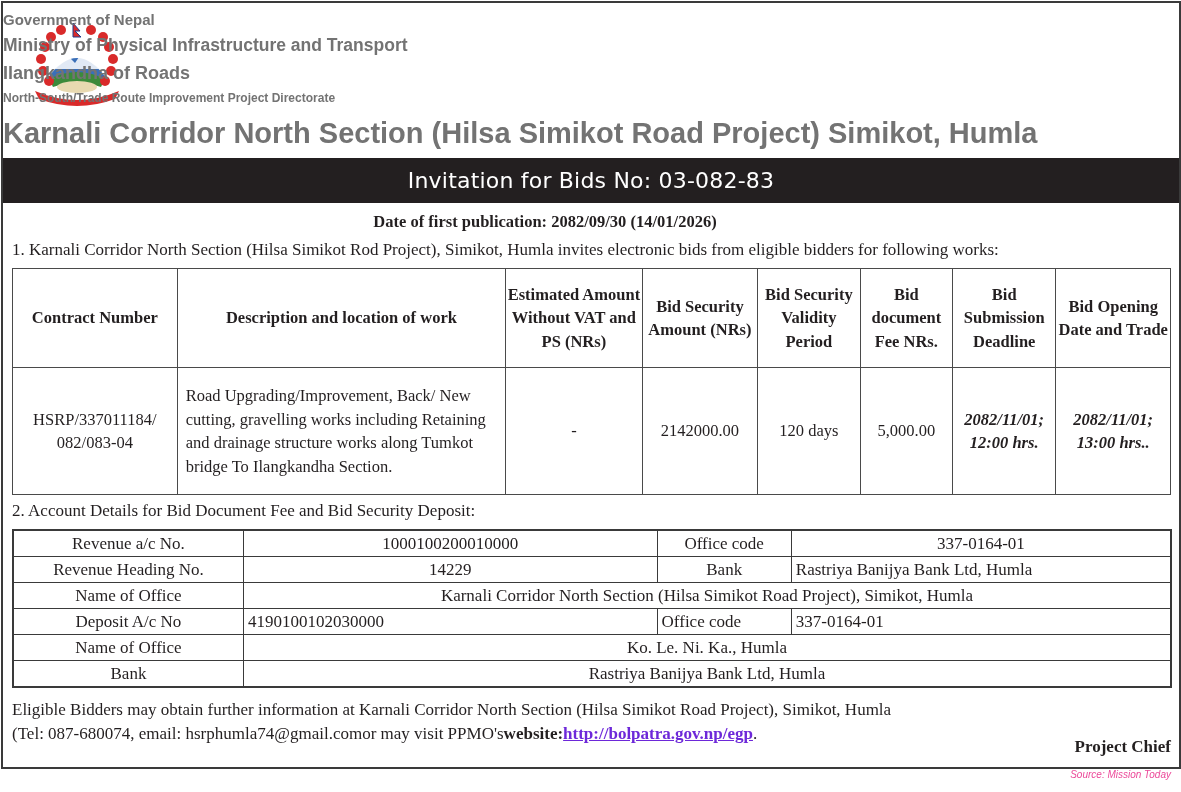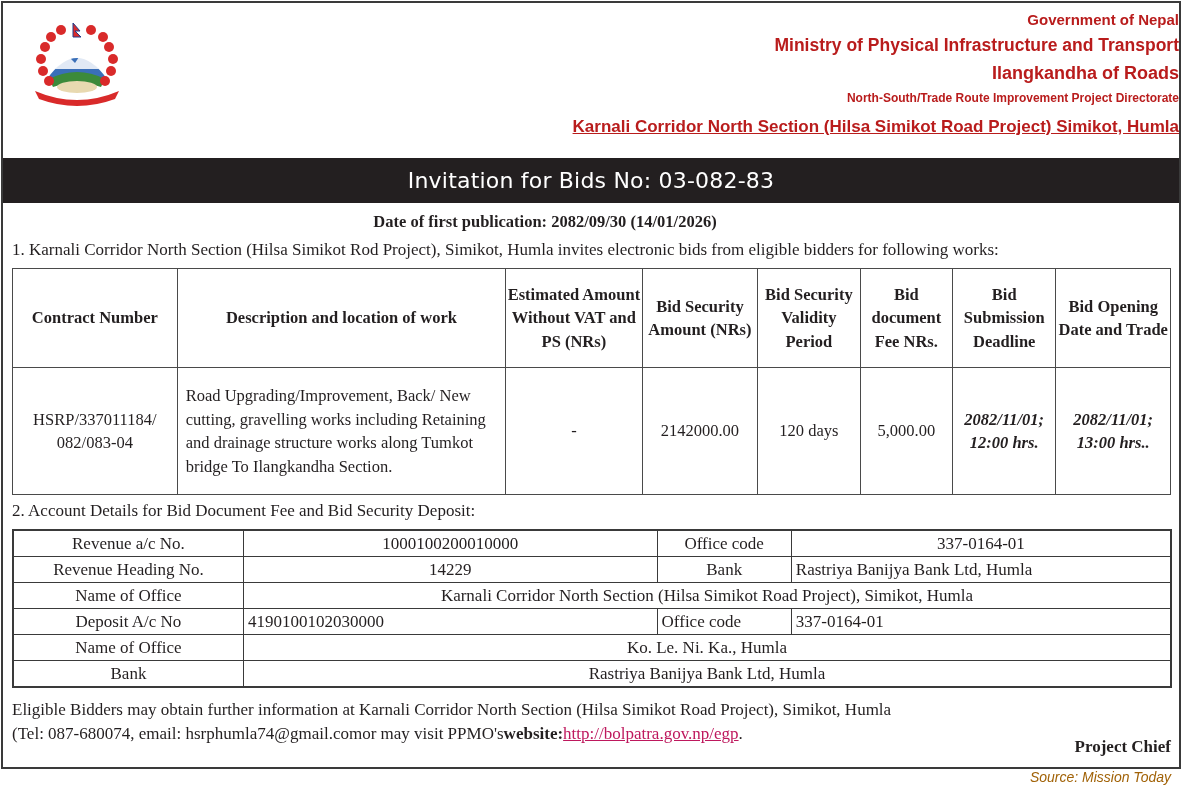--- a/index.html
+++ b/index.html
@@ -1,44 +1,44 @@
 <!DOCTYPE html>
 <html><head>
 <meta charset="utf-8">
 <style>
   html, body { margin: 0; padding: 0; background: #ffffff; }
   body { width: 1181px; height: 792px; position: relative; overflow: hidden; font-family: "Liberation Serif", serif; color: #231f20; }
   .frame { position: absolute; left: 1px; top: 1px; width: 1176px; height: 764px; border: 2px solid #3a3a3a; background: #fff; }
   .emblem { position: absolute; left: 22px; top: 14px; width: 104px; height: 90px; }
-  .hdr { position: absolute; left: 0; width: 1176px; text-align: right; font-family: "Liberation Sans", sans-serif; font-weight: bold; color: #b91c1c; white-space: nowrap; }
+  .hdr { position: absolute; left: 0; width: 1176px; text-align: left; font-family: "Liberation Sans", sans-serif; font-weight: bold; color: #737373; white-space: nowrap; }
   .h1 { top: 8px; font-size: 15px; }
   .h2 { top: 32px; font-size: 17.5px; }
   .h3 { top: 60px; font-size: 18px; }
   .h4 { top: 88px; font-size: 12px; }
-  .h5 { top: 114px; font-size: 17px; text-decoration: underline; }
+  .h5 { top: 114px; font-size: 29px; }
   .banner { position: absolute; left: 0; top: 155px; width: 1176px; height: 45px; background: #231f20; color: #ffffff; text-align: center; font-family: "DejaVu Sans", sans-serif; font-weight: normal; font-size: 22px; line-height: 45px; letter-spacing: 0.2px; }
   .pubdate { position: absolute; left: 0; top: 209px; width: 1084px; text-align: center; font-weight: bold; font-size: 16.5px; }
   .para1 { position: absolute; left: 9px; top: 237px; font-size: 17px; white-space: nowrap; }
   table { border-collapse: collapse; position: absolute; }
   td, th { border: 1px solid #4a4a4a; padding: 0; }
   .t1 { left: 9px; top: 265px; width: 1159px; }
   .t1 th { font-weight: bold; font-size: 16.5px; line-height: 23.5px; text-align: center; height: 98px; }
   .t1 td { font-size: 16.5px; line-height: 23.5px; text-align: center; height: 126px; }
   .t1 td.desc { text-align: left; padding-left: 8px; }
   .t1 td.it { font-style: italic; font-weight: bold; }
   .para2 { position: absolute; left: 9px; top: 498px; font-size: 17px; white-space: nowrap; }
   .t2 { left: 9px; top: 526px; width: 1160px; border: 2px solid #3a3a3a; }
   .t2 td { font-size: 17px; height: 25px; line-height: 25px; text-align: center; border-color: #3a3a3a; }
   .t2 td.l { text-align: left; padding-left: 4px; }
   .foot1 { position: absolute; left: 9px; top: 697px; font-size: 17px; white-space: nowrap; }
   .foot2 { position: absolute; left: 9px; top: 721px; font-size: 17px; white-space: nowrap; }
   .foot2 .web { font-weight: bold; }
-  .foot2 a { font-weight: normal; color: #be185d; text-decoration: underline; margin-top: 48px; }
+  .foot2 a { font-weight: bold; color: #6d28d9; text-decoration: underline; margin-top: 48px; }
   .chief { position: absolute; right: 8px; top: 734px; font-weight: bold; font-size: 17px; }
-  .source { position: absolute; right: 10px; top: 769px; font-family: "Liberation Sans", sans-serif; font-style: italic; font-size: 14px; color: #a16207; }
+  .source { position: absolute; right: 10px; top: 769px; font-family: "Liberation Sans", sans-serif; font-style: italic; font-size: 10px; color: #ec4899; }
 </style>
 </head>
 <body>
 
 <div class="frame">
   <svg class="emblem" viewBox="0 0 104 90">
     <path d="M22 62 Q52 20 82 62 Z" fill="#3a6fb8"></path>
     <path d="M30 52 L42 38 L50 46 L58 34 L74 52 Z" fill="#ffffff" opacity="0.85"></path>
     <path d="M24 62 Q52 48 80 62 L76 70 Q52 62 28 70 Z" fill="#3c8a3a"></path>
     <ellipse cx="52" cy="70" rx="20" ry="6" fill="#e8d9b0"></ellipse>

